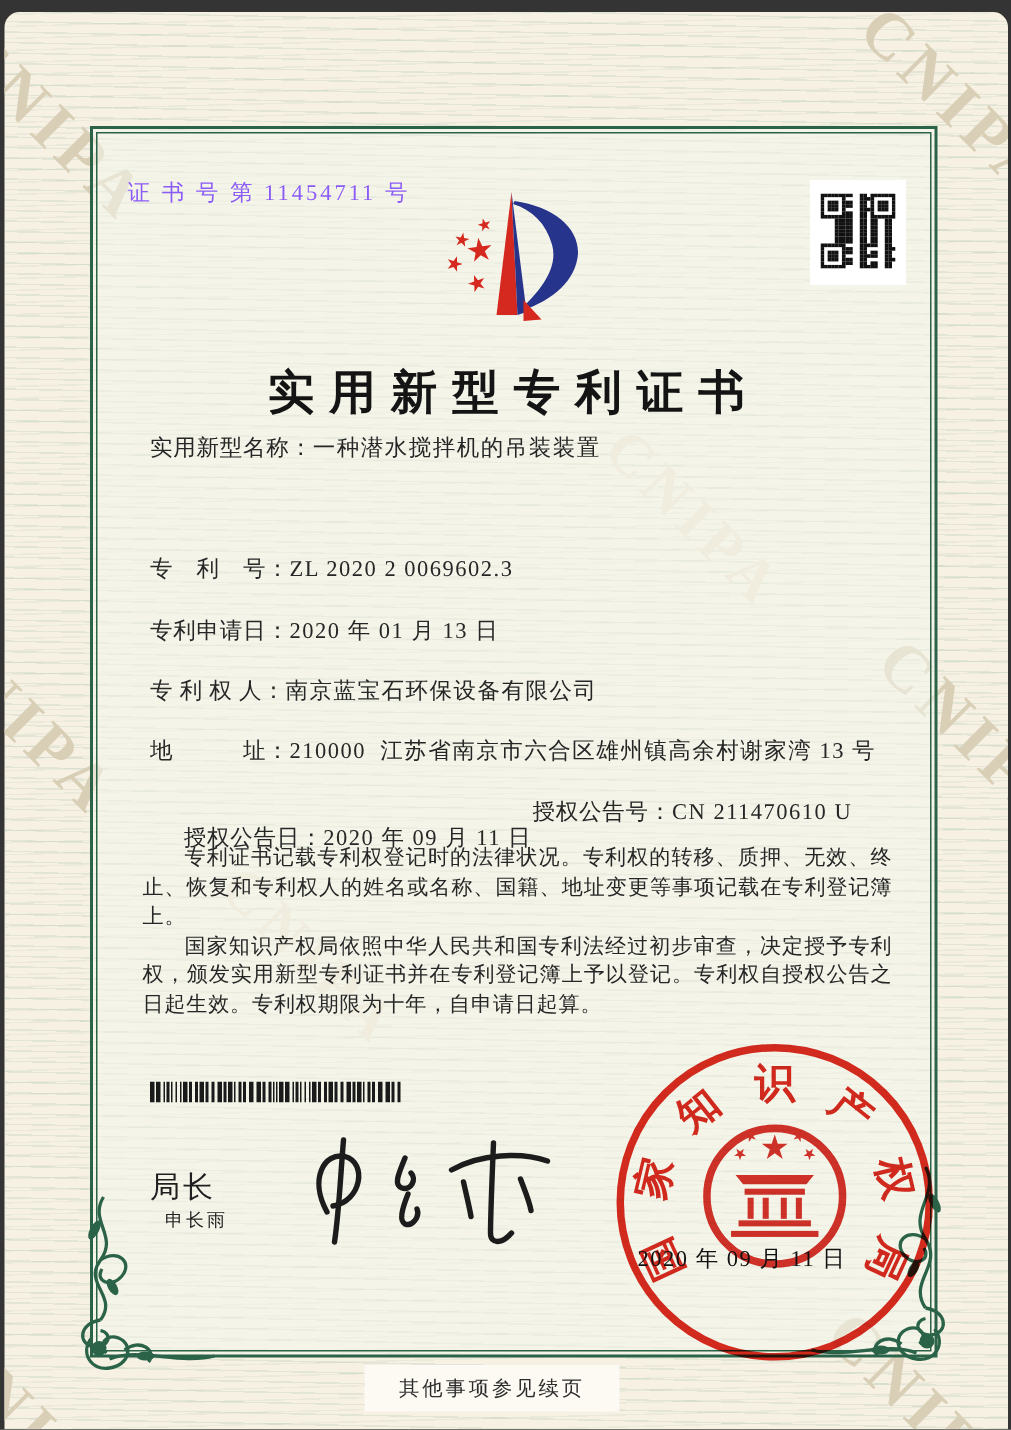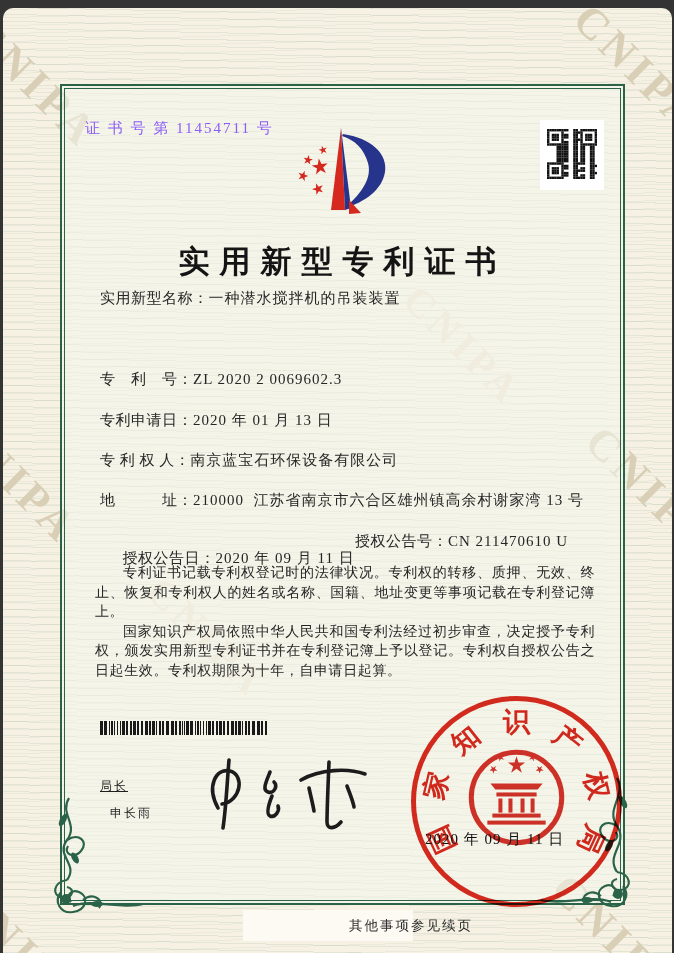--- a/index.html
+++ b/index.html
@@ -22,31 +22,31 @@
   .cert-no{position:absolute;left:82px;top:111px;font-size:15px;letter-spacing:2px;color:#8b5cf6;}
   .title{position:absolute;left:57px;top:203px;width:565px;text-align:center;font-size:31px;
          font-weight:bold;letter-spacing:10px;color:#141414;margin-top:30px;}
   .row{position:absolute;left:97px;font-size:15px;color:#262626;white-space:pre;}
   .flabel{letter-spacing:0.5px;}
   .fvalue{letter-spacing:1px;}
   .row .pair2{position:absolute;left:255px;top:0;white-space:pre;}
   .paras{position:absolute;left:92px;top:555px;width:500px;font-size:14px;line-height:19.5px;
          color:#262626;text-align:justify;letter-spacing:0.6px;}
   .paras p{margin:0;text-indent:2em;}
-  .sig-title{position:absolute;left:97px;top:770px;font-size:12px;color:#1f1f1f;letter-spacing:2px;text-decoration:underline;}
+  .sig-title{position:absolute;left:97px;top:770px;font-size:20px;color:#1f1f1f;letter-spacing:2px;}
   .sig-name{position:absolute;left:107px;top:797px;font-size:12px;color:#1f1f1f;letter-spacing:2px;}
   #seal{position:absolute;left:408px;top:688px;width:211px;height:211px;border-radius:50%;
         border:5px solid #da2014;box-sizing:border-box;mix-blend-mode:multiply;opacity:0.95;}
   #seal-arc text{font-size:27px;font-weight:bold;fill:#d81e12;text-anchor:middle;
         font-family:"Liberation Serif","DejaVu Serif",serif;}
   .seal-date{position:absolute;left:422px;top:822px;font-size:15px;color:#111;letter-spacing:1px;z-index:6;}
   .page-no{position:absolute;left:57px;top:866px;width:565px;text-align:center;font-size:13px;
            color:#333;letter-spacing:1px;}
   .cont-strip{position:absolute;left:240px;top:902px;width:170px;height:31px;background:#fcfaf3;}
-  .cont-text{position:absolute;left:180px;top:909px;width:290px;text-align:right;font-size:13.5px;
+  .cont-text{position:absolute;left:180px;top:909px;width:290px;text-align:center;font-size:13.5px;
              color:#2b2b2b;letter-spacing:2px;}
   .qr-box{position:absolute;left:537px;top:112px;width:64px;height:70px;background:#fff;}
   .qr-box svg{position:absolute;left:7px;top:9px;}
   #barcode-wrap{position:absolute;left:97px;top:713px;}
   .orn{position:absolute;}
 </style>
 </head>
 <body>
 
 <div id="stage">

